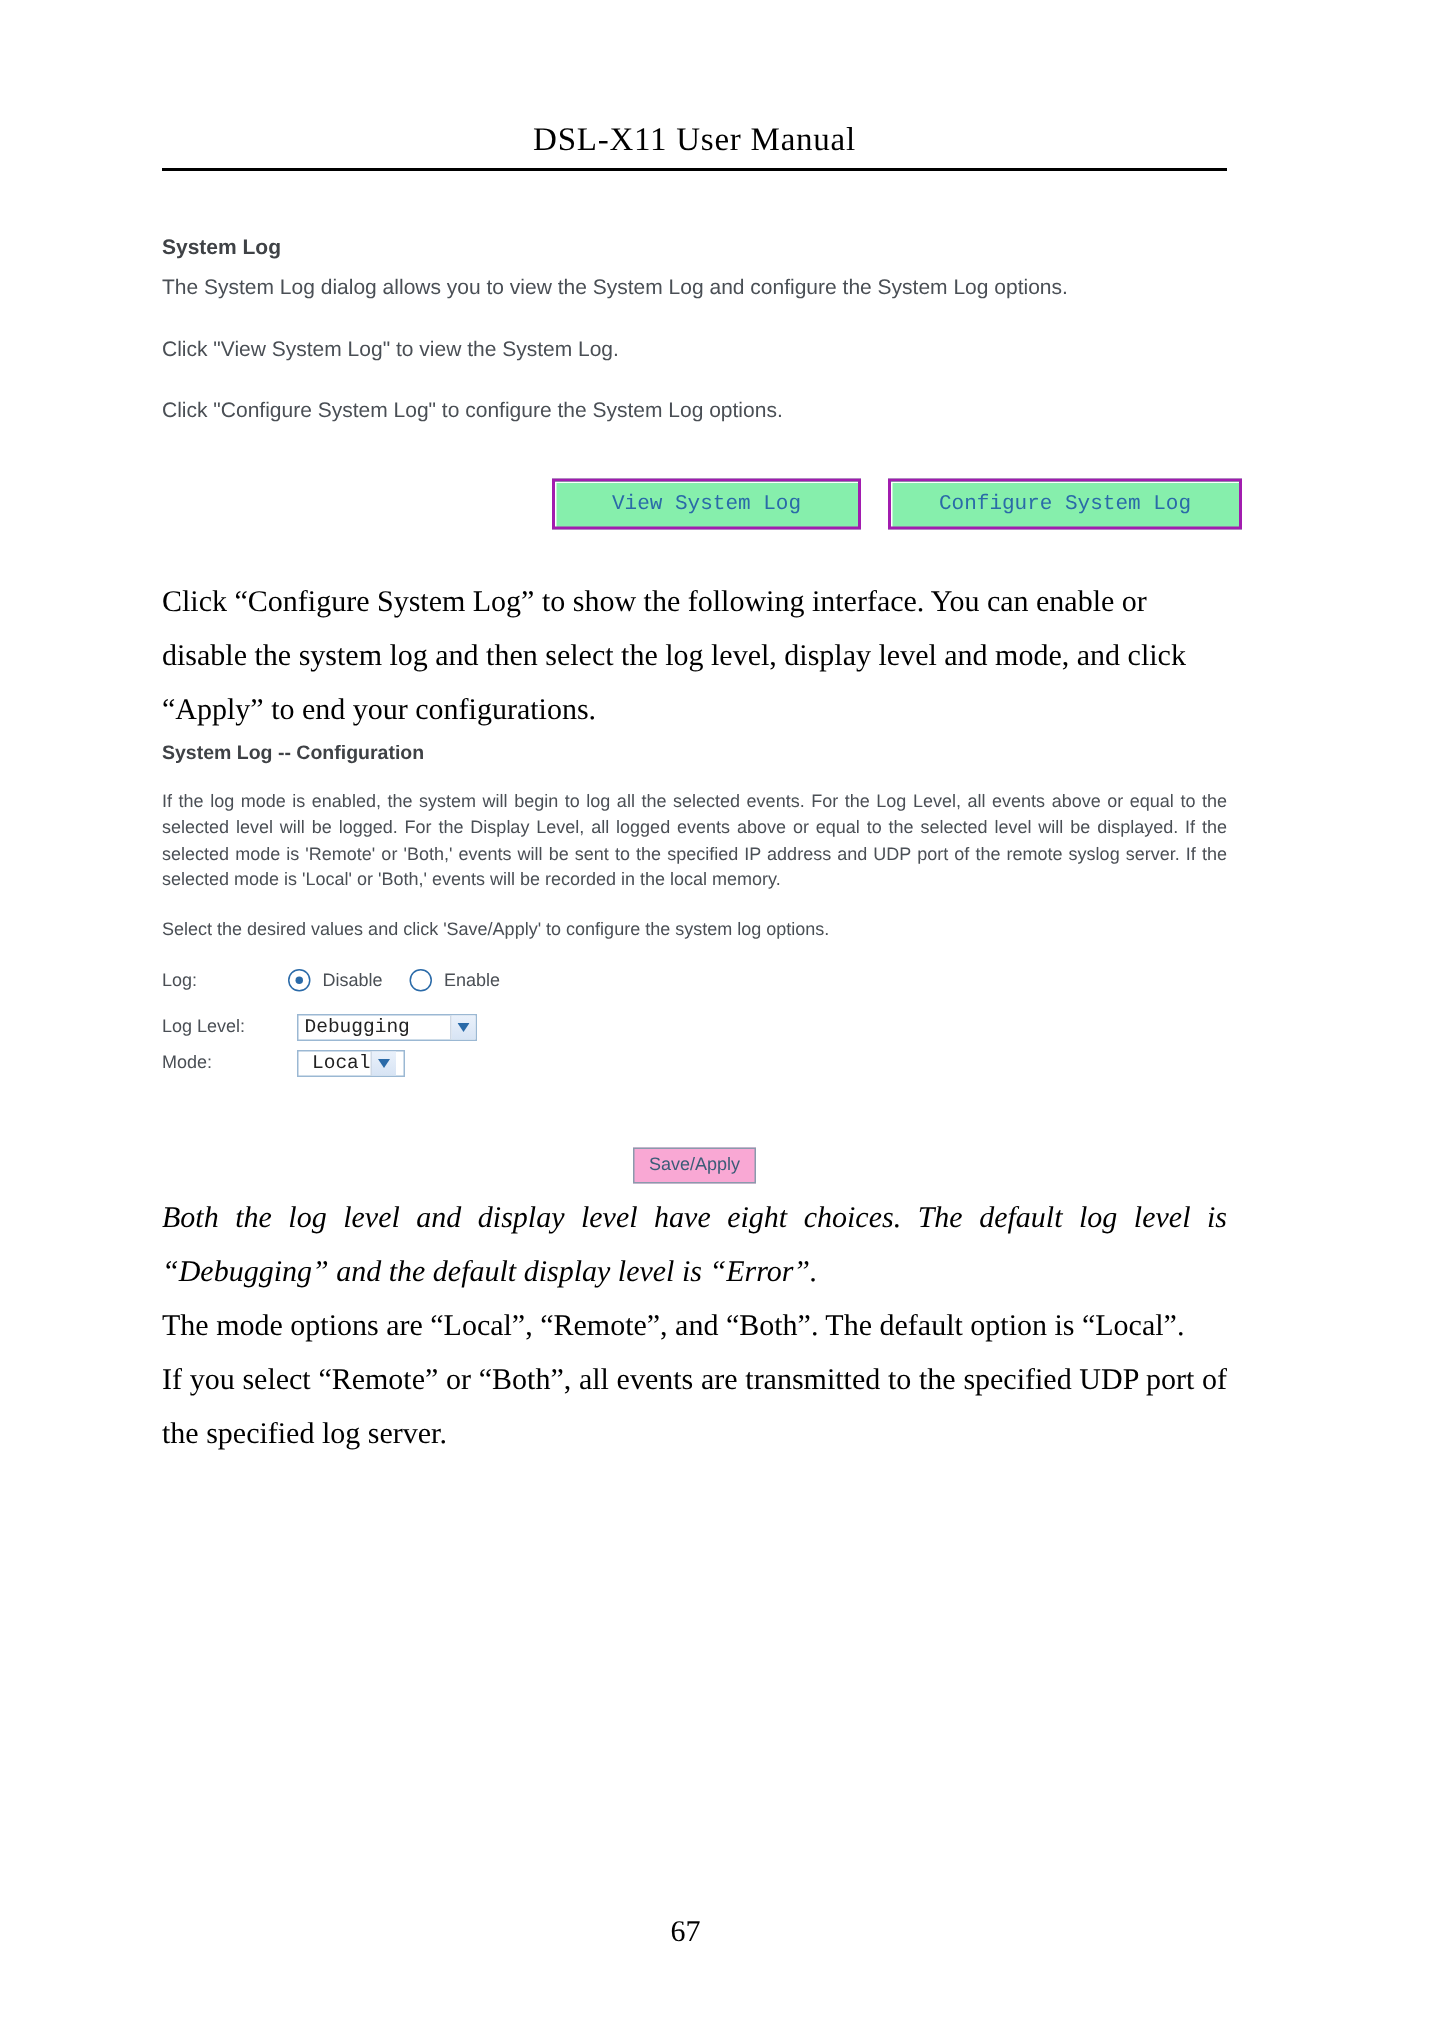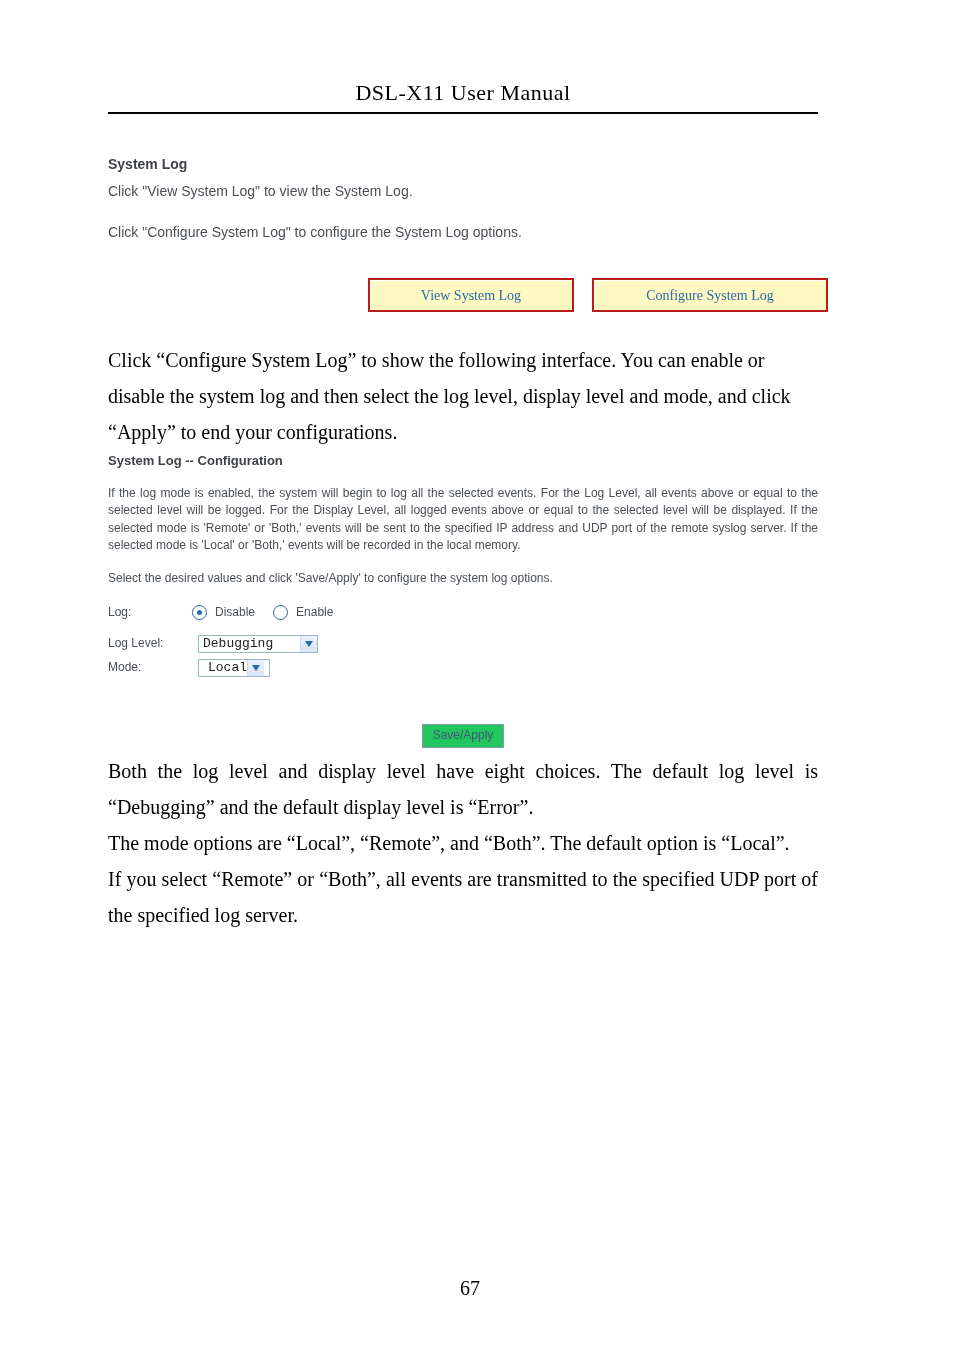--- a/index.html
+++ b/index.html
@@ -51,25 +51,25 @@
     gap: 18px;
     margin-top: 35px;
     margin-left: 260px;
   }
   .btn {
     display: inline-flex;
     align-items: center;
     justify-content: center;
     height: 30px;
     padding: 0 16px;
-    font-family: Liberation Serif, serif;
+    font-family: Liberation Mono, monospace;
     font-size: 14px;
     color: #2a6aa8;
-    background: #fef9c3;
-    border: 2px solid #b91c1c;
+    background: #86efac;
+    border: 2px solid #a21caf;
     box-shadow: inset 1px 1px 0 #fff;
     cursor: pointer;
   }
   .btn.wide { min-width: 200px; }
   .btn.mid  { min-width: 170px; }
 
   
   .manual-text {
     font-family: "Times New Roman", Times, serif;
     font-size: 20px;
@@ -162,47 +162,48 @@
   }
   .btn-small {
     display: inline-flex;
     align-items: center;
     justify-content: center;
     height: 22px;
     padding: 0 10px;
     font-family: Verdana, Geneva, sans-serif;
     font-size: 12px;
     color: #3c5c77;
-    background: #22c55e;
+    background: #f9a8d4;
     border: 1px solid #8a9aad;
     cursor: pointer;
   }
 
   .page-number {
     position: absolute;
     bottom: 50px;
-    left: 16px;
+    left: 3px;
     width: 100%;
     text-align: center;
     font-family: "Times New Roman", Times, serif;
     font-size: 20px;
   }
 
   [data-bind]:empty::before { content: "\00a0"; } 
 </style>
 </head>
 <body>
 
 <div class="page">
 
   <div class="doc-title" data-bind="header.title">DSL-X11 User Manual</div>
   <hr class="hr">
 
   <div class="embed1">
     <div class="sect-title" data-bind="syslog_info.title">System Log</div>
+    <div class="para" data-bind="syslog_info.p1">The System Log dialog allows you to view the System Log and configure the System Log options.</div>
     <div class="para" data-bind="syslog_info.p2">Click "View System Log" to view the System Log.</div>
     <div class="para" data-bind="syslog_info.p3">Click "Configure System Log" to configure the System Log options.</div>
     <div class="button-row">
       <div class="btn mid" data-bind="syslog_info.view_button">View System Log</div>
       <div class="btn wide" data-bind="syslog_info.configure_button">Configure System Log</div>
     </div>
   </div>
 
   <div class="manual-text" data-bind="manual_paragraph_1">Click “Configure System Log” to show the following interface. You can enable or disable the system log and then select the log level, display level and mode, and click “Apply” to end your configurations.</div>
 
@@ -243,18 +244,18 @@
             </svg>
         </span>
       </span>
     </div>
 
     <div class="save-row">
       <div class="btn-small" data-bind="config.save_button">Save/Apply</div>
     </div>
   </div>
 
-  <div class="manual-text justify" style="margin-top:2px;" data-bind="manual_paragraphs_after.p1">Both the log level and display level have eight choices. The default log level is “Debugging” and the default display level is “Error”.</div>
+  <div class="manual-text justify" style="margin-top:2px;font-style:italic;" data-bind="manual_paragraphs_after.p1">Both the log level and display level have eight choices. The default log level is “Debugging” and the default display level is “Error”.</div>
   <div class="manual-text justify" style="margin-top:0;" data-bind="manual_paragraphs_after.p2">The mode options are “Local”, “Remote”, and “Both”. The default option is “Local”.</div>
   <div class="manual-text justify" style="margin-top:0;" data-bind="manual_paragraphs_after.p3">If you select “Remote” or “Both”, all events are transmitted to the specified UDP port of the specified log server.</div>
 
   <div class="page-number" data-bind="page_number">67</div>
 </div>
 
 </body></html>

